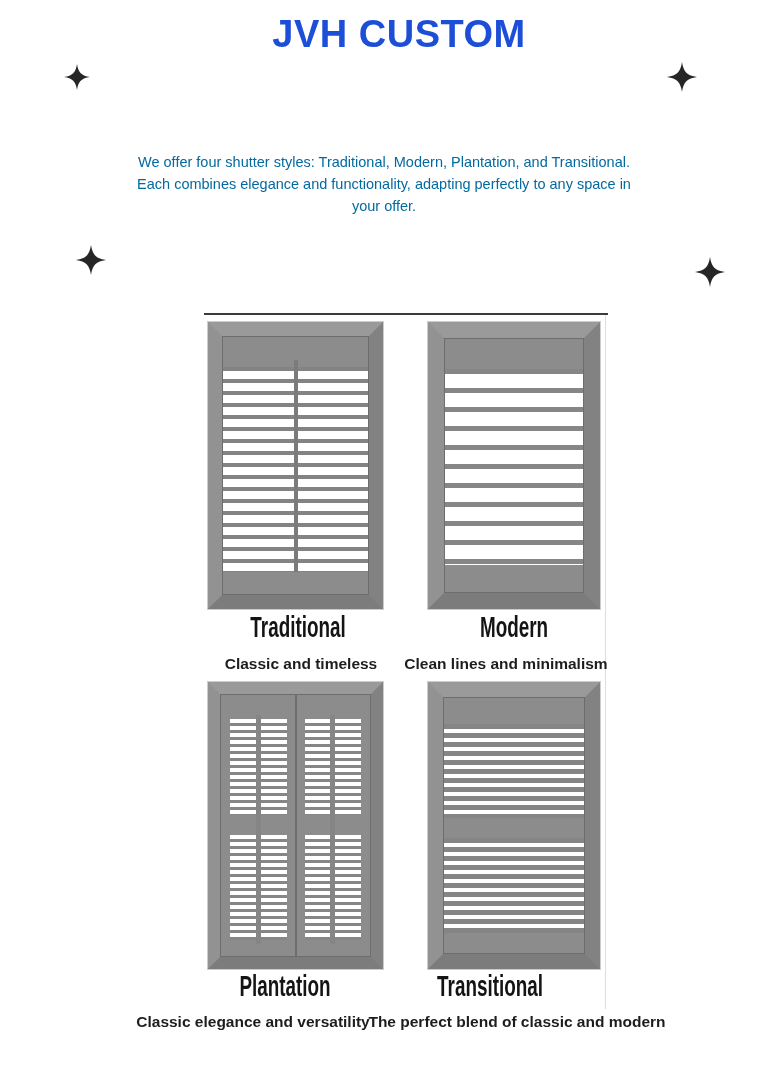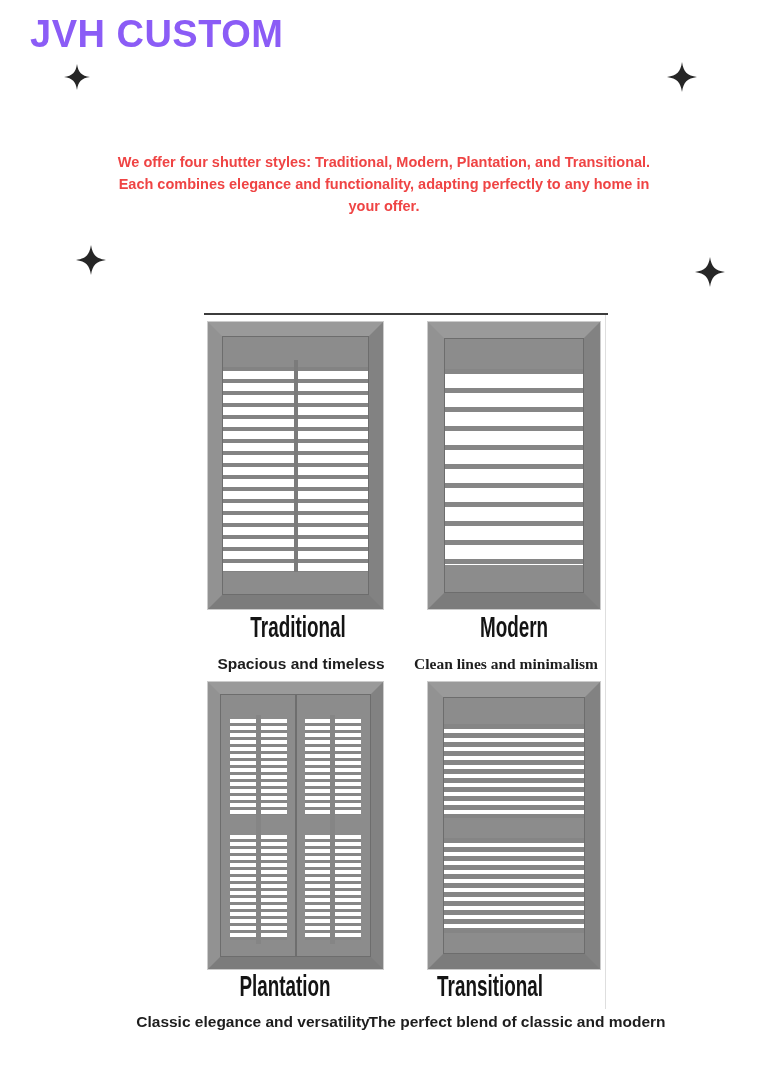--- a/index.html
+++ b/index.html
@@ -3,27 +3,27 @@
 <meta charset="utf-8">
 <style>
   * { margin:0; padding:0; box-sizing:border-box; }
   html,body { background:#ffffff; }
   .canvas {
     position:relative; width:768px; height:1086px; background:#ffffff;
     font-family:"Liberation Sans", sans-serif; overflow:hidden; margin:0 auto;
   }
   
   .title {
-    position:absolute; left:30px; right:0; top:9px; text-align:left;
-    font-weight:bold; font-size:38px; line-height:51px; color:#8b5cf6;
+    position:absolute; left:30px; right:0; top:9px; text-align:center;
+    font-weight:bold; font-size:38px; line-height:51px; color:#1d4ed8;
     letter-spacing:.5px;
   }
   .intro {
     position:absolute; left:0; right:0; top:151px; text-align:center;
-    font-weight:bold; font-size:14.5px; line-height:22px; color:#ef4444;
+    font-weight:normal; font-size:14.5px; line-height:22px; color:#0369a1;
   }
   
   .sparkle { position:absolute; }
   .sparkle svg { display:block; width:100%; height:100%; }
   .sp1 { left:64px;  top:62px;  width:26px; height:30px; }
   .sp2 { left:667px; top:60px;  width:30px; height:34px; }
   .sp3 { left:76px;  top:243px; width:30px; height:34px; }
   .sp4 { left:695px; top:255px; width:30px; height:34px; }
   
   .topline   { position:absolute; left:204px; top:313px; width:404px; height:2px; background:#3c3c3c; }
@@ -89,21 +89,21 @@
   }
   .pl-trad  { left:298px; top:612px; }
   .pl-mod   { left:514px; top:612px; }
   .pl-plant { left:285px; top:971px; }
   .pl-trans { left:490px; top:971px; }
   .caption {
     position:absolute; transform:translateX(-50%);
     font-weight:bold; font-size:15.5px; line-height:20px; color:#1d1d1d; white-space:nowrap;
   }
   .cap-1 { left:301px; top:654px; }
-  .cap-2 { left:506px; top:654px;font-family:Liberation Serif, serif; }
+  .cap-2 { left:506px; top:654px; }
   .cap-3 { left:253px; top:1012px; }
   .cap-4 { left:503px; top:1012px;padding-left:28px; }
 </style>
 </head>
 <body>
 
 <div class="canvas">
 
   <div class="title">
     <div>JVH CUSTOM</div>
@@ -125,21 +125,21 @@
       </svg>
   </span>
   <span class="sparkle sp4">
     <svg viewBox="0 0 100 100">
         <path d="M50 0 C55 33 67 45 100 50 C67 55 55 67 50 100 C45 67 33 55 0 50 C33 45 45 33 50 0 Z" fill="#262626"></path>
       </svg>
   </span>
 
   <div class="intro">
     <div>We offer four shutter styles: Traditional, Modern, Plantation, and Transitional.</div>
-    <div>Each combines elegance and functionality, adapting perfectly to any home in</div>
+    <div>Each combines elegance and functionality, adapting perfectly to any space in</div>
     <div>your offer.</div>
   </div>
 
   <div class="topline"></div>
   <div class="rightline"></div>
 
   <div class="shutter sh-trad">
     <div class="sframe"></div>
     <div class="sinner">
       <div class="rail top"></div>
@@ -188,18 +188,18 @@
       <div class="louvres dn"></div>
       <div class="rail bottom"></div>
     </div>
   </div>
 
   <div class="photo-label pl-trad">Traditional</div>
   <div class="photo-label pl-mod">Modern</div>
   <div class="photo-label pl-plant">Plantation</div>
   <div class="photo-label pl-trans">Transitional</div>
 
-  <div class="caption cap-1">Spacious and timeless</div>
+  <div class="caption cap-1">Classic and timeless</div>
   <div class="caption cap-2">Clean lines and minimalism</div>
   <div class="caption cap-3">Classic elegance and versatility</div>
   <div class="caption cap-4">The perfect blend of classic and modern</div>
 
 </div>
 
 </body></html>

